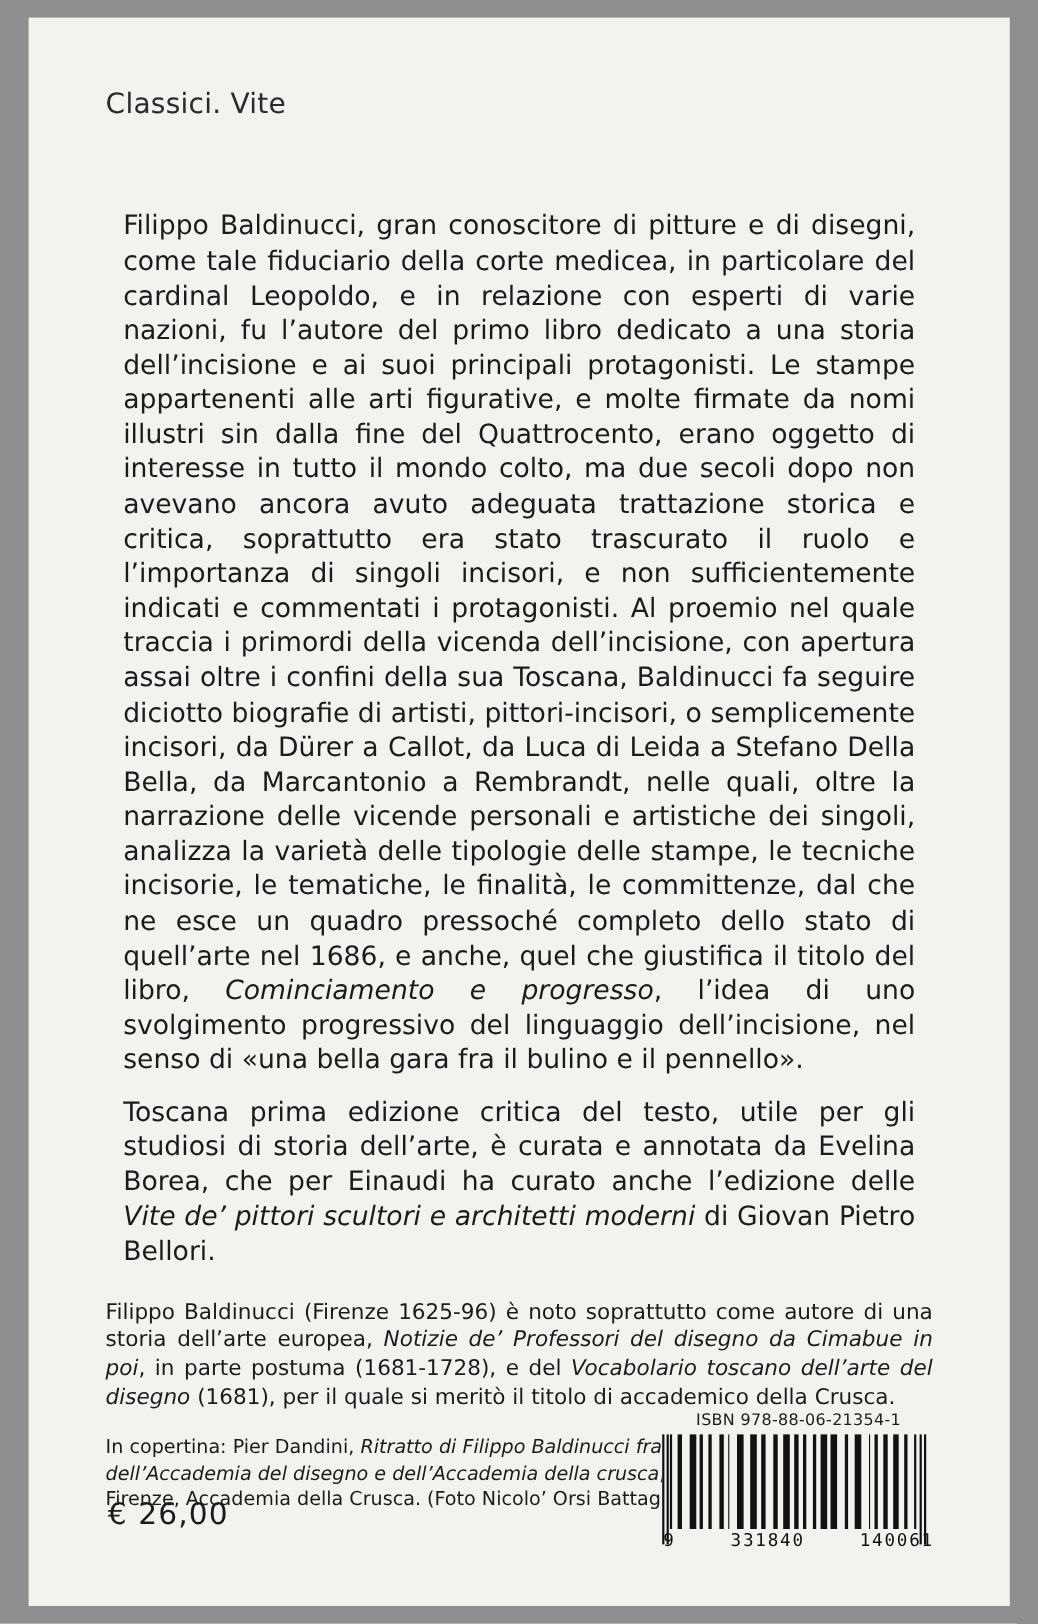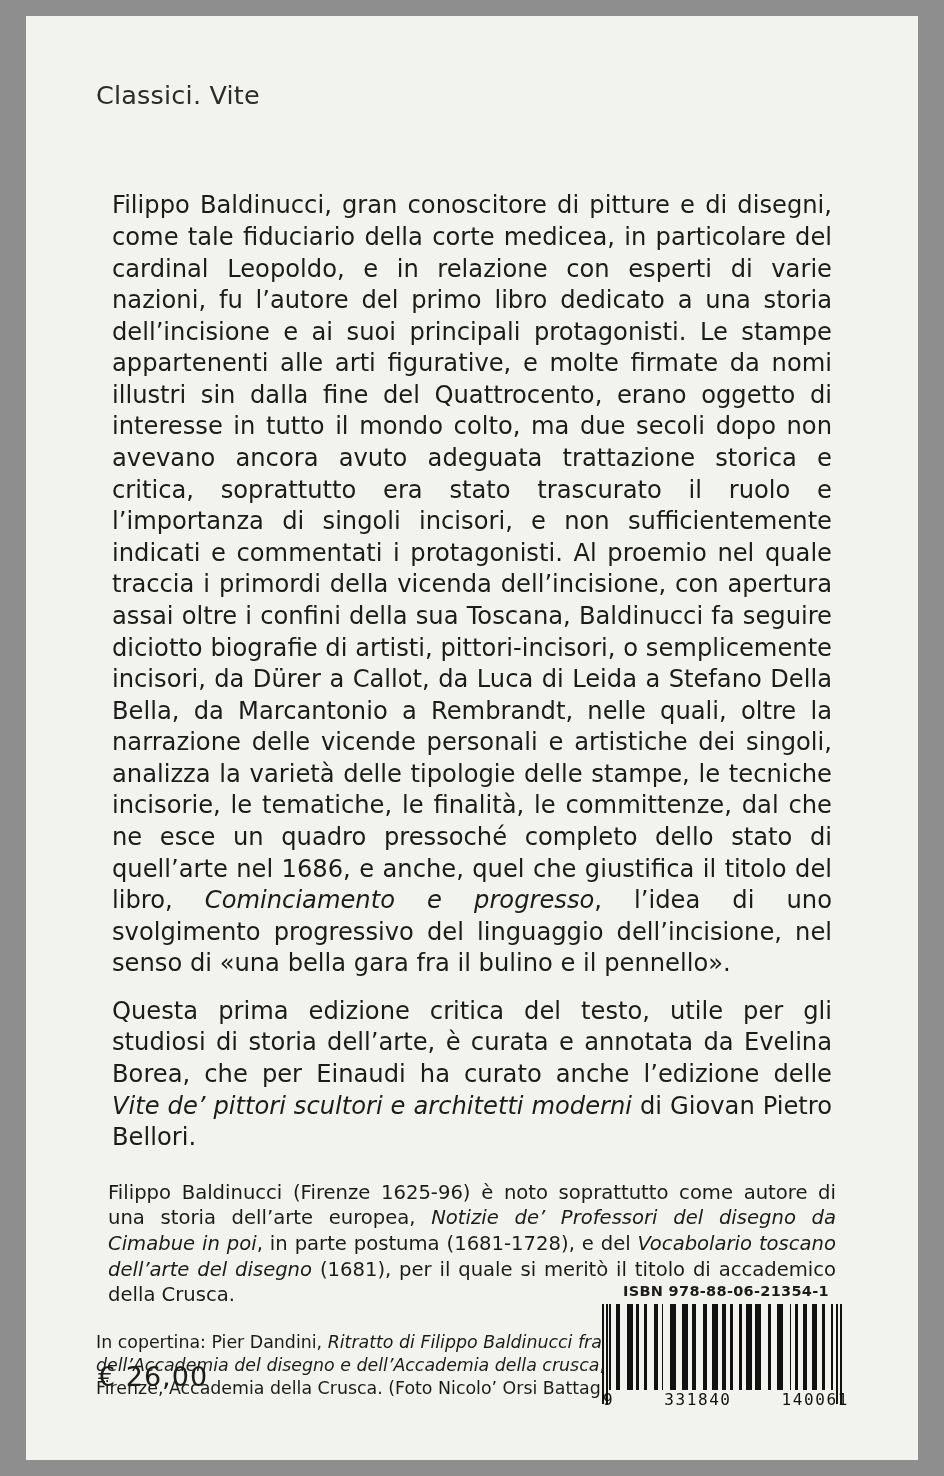--- a/index.html
+++ b/index.html
@@ -52,21 +52,21 @@
   .blurb .p2 {
     margin-top: 0;
   }
   .bio {
     margin-top: 26px;
     font-size: 19.6px;
     line-height: 1.31;
     color: #1b1b1b;
     text-align: justify;
   }
-  .bio p { margin: 12px; }
+  .bio p { margin: 0; }
   .credit {
     margin-top: 23px;
     font-size: 17.4px;
     line-height: 1.33;
     color: #1b1b1b;
     text-align: left;
   }
   .credit p { margin: 0; }
   em { font-style: italic; }
   .footer {
@@ -89,21 +89,20 @@
     right: 22px;
     bottom: 8px;
     width: 248px;
   }
   .isbn-text {
     font-size: 14.5px;
     color: #1b1b1b;
     text-align: center;
     letter-spacing: 0.3px;
     margin-bottom: 5px;
-    font-weight: bold;
   }
   .barcode {
     position: relative;
     height: 104px;
     width: 248px;
     background: #f2f2ee;
   }
   .barcode .bars {
     position: absolute;
     left: 0;
@@ -142,21 +141,21 @@
 
 <div class="page">
   <div class="inner">
 
     <div class="series">
       <div>Classici. Vite</div>
     </div>
 
     <div class="blurb">
       <p class="p1"><span>Filippo Baldinucci, gran conoscitore di pitture e di disegni, come tale fiduciario della corte medicea, in particolare del cardinal Leopoldo, e in relazione con esperti di varie nazioni, fu l’autore del primo libro dedicato a una storia dell’incisione e ai suoi principali protagonisti. Le stampe appartenenti alle arti figurative, e molte firmate da nomi illustri sin dalla fine del Quattrocento, erano oggetto di interesse in tutto il mondo colto, ma due secoli dopo non avevano ancora avuto adeguata trattazione storica e critica, soprattutto era stato trascurato il ruolo e l’importanza di singoli incisori, e non sufficientemente indicati e commentati i protagonisti. Al proemio nel quale traccia i primordi della vicenda dell’incisione, con apertura assai oltre i confini della sua Toscana, Baldinucci fa seguire diciotto biografie di artisti, pittori-incisori, o semplicemente incisori, da Dürer a Callot, da Luca di Leida a Stefano Della Bella, da Marcantonio a Rembrandt, nelle quali, oltre la narrazione delle vicende personali e artistiche dei singoli, analizza la varietà delle tipologie delle stampe, le tecniche incisorie, le tematiche, le finalità, le committenze, dal che ne esce un quadro pressoché completo dello stato di quell’arte nel 1686, e anche, quel che giustifica il titolo del libro, </span><em>Cominciamento e progresso</em><span>, l’idea di uno svolgimento progressivo del linguaggio dell’incisione, nel senso di «una bella gara fra il bulino e il pennello».</span></p>
-      <p class="p2"><span>Questa prima edizione critica del testo, utile per gli studiosi di storia dell’arte, è curata e annotata da Evelina Borea, che per Einaudi ha curato anche l’edizione delle </span><em>Vite de’ pittori scultori e architetti moderni</em><span> di Giovan Pietro Bellori.</span></p>
+      <p class="p2"><span>Toscana prima edizione critica del testo, utile per gli studiosi di storia dell’arte, è curata e annotata da Evelina Borea, che per Einaudi ha curato anche l’edizione delle </span><em>Vite de’ pittori scultori e architetti moderni</em><span> di Giovan Pietro Bellori.</span></p>
     </div>
 
     <div class="bio">
       <p><span>Filippo Baldinucci (Firenze 1625-96) è noto soprattutto come autore di una storia dell’arte europea, </span><em>Notizie de’ Professori del disegno da Cimabue in poi</em><span>, in parte postuma (1681-1728), e del </span><em>Vocabolario toscano dell’arte del disegno</em><span> (1681), per il quale si meritò il titolo di accademico della Crusca.</span></p>
     </div>
 
     <div class="credit">
       <p><span>In copertina: Pier Dandini, </span><em>Ritratto di Filippo Baldinucci fra le figurazioni allegoriche dell’Accademia del disegno e dell’Accademia della crusca</em><span>, olio su tela, particolare. Firenze, Accademia della Crusca. (Foto Nicolo’ Orsi Battaglini).</span></p>
     </div>
 

